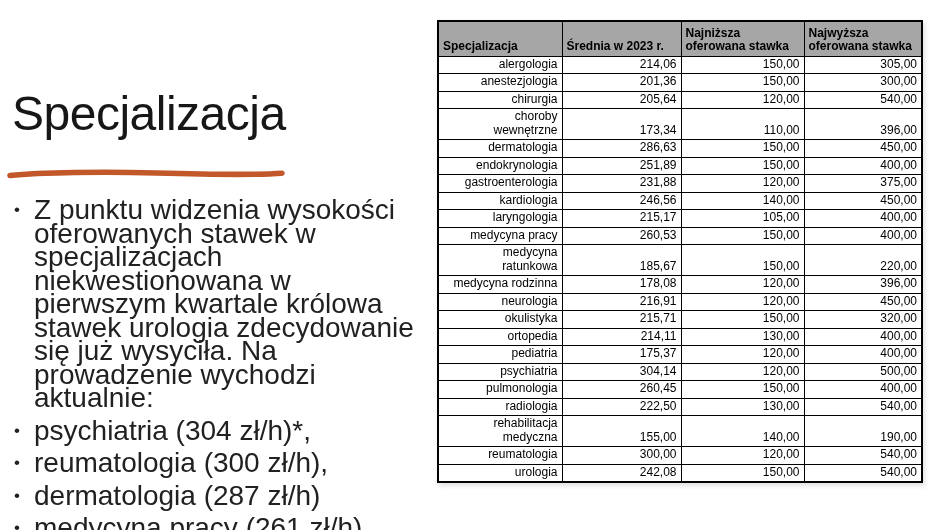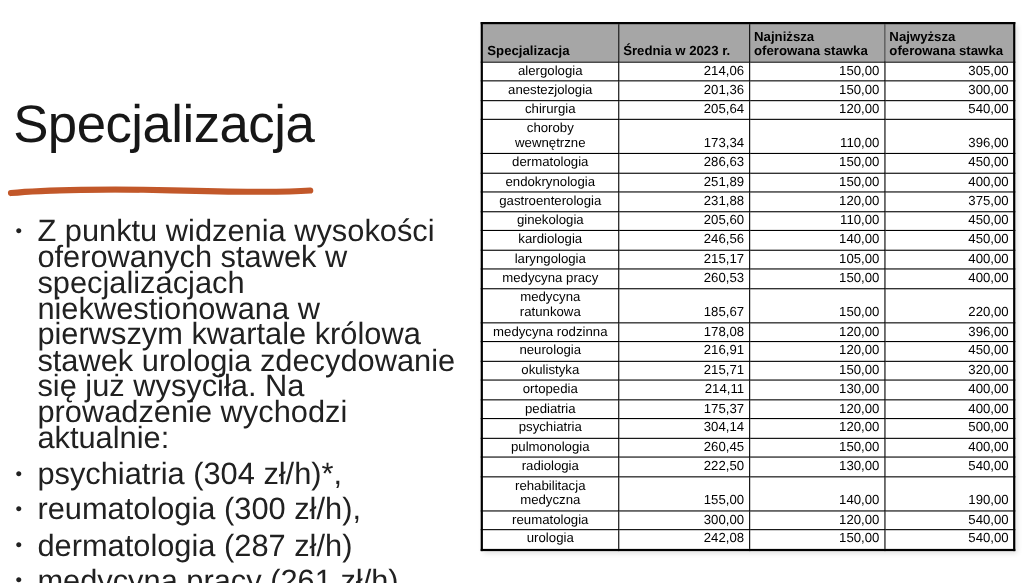--- a/index.html
+++ b/index.html
@@ -59,21 +59,21 @@
     overflow: hidden;
   }
   table.rates th {
     background: #a6a6a6;
     font-weight: bold;
     height: 35px;
     text-align: left;
   }
   table.rates th:first-child { text-align: left; }
   table.rates td { height: 17px; text-align: right; background: #ffffff; }
-  table.rates td:first-child { text-align: center; }
+  table.rates td:first-child { text-align: right; }
 </style>
 </head>
 <body>
 
 <div class="slide">
 
   <div class="left-panel">
     <h1 class="slide-title">Specjalizacja</h1>
 
     <svg class="title-underline" viewBox="0 0 282 14" aria-hidden="true">
@@ -146,26 +146,20 @@
             <td>150,00</td>
             <td>400,00</td>
           </tr>
           <tr>
             <td>gastroenterologia</td>
             <td>231,88</td>
             <td>120,00</td>
             <td>375,00</td>
           </tr>
           <tr>
-            <td>ginekologia</td>
-            <td>205,60</td>
-            <td>110,00</td>
-            <td>450,00</td>
-          </tr>
-          <tr>
             <td>kardiologia</td>
             <td>246,56</td>
             <td>140,00</td>
             <td>450,00</td>
           </tr>
           <tr>
             <td>laryngologia</td>
             <td>215,17</td>
             <td>105,00</td>
             <td>400,00</td>

